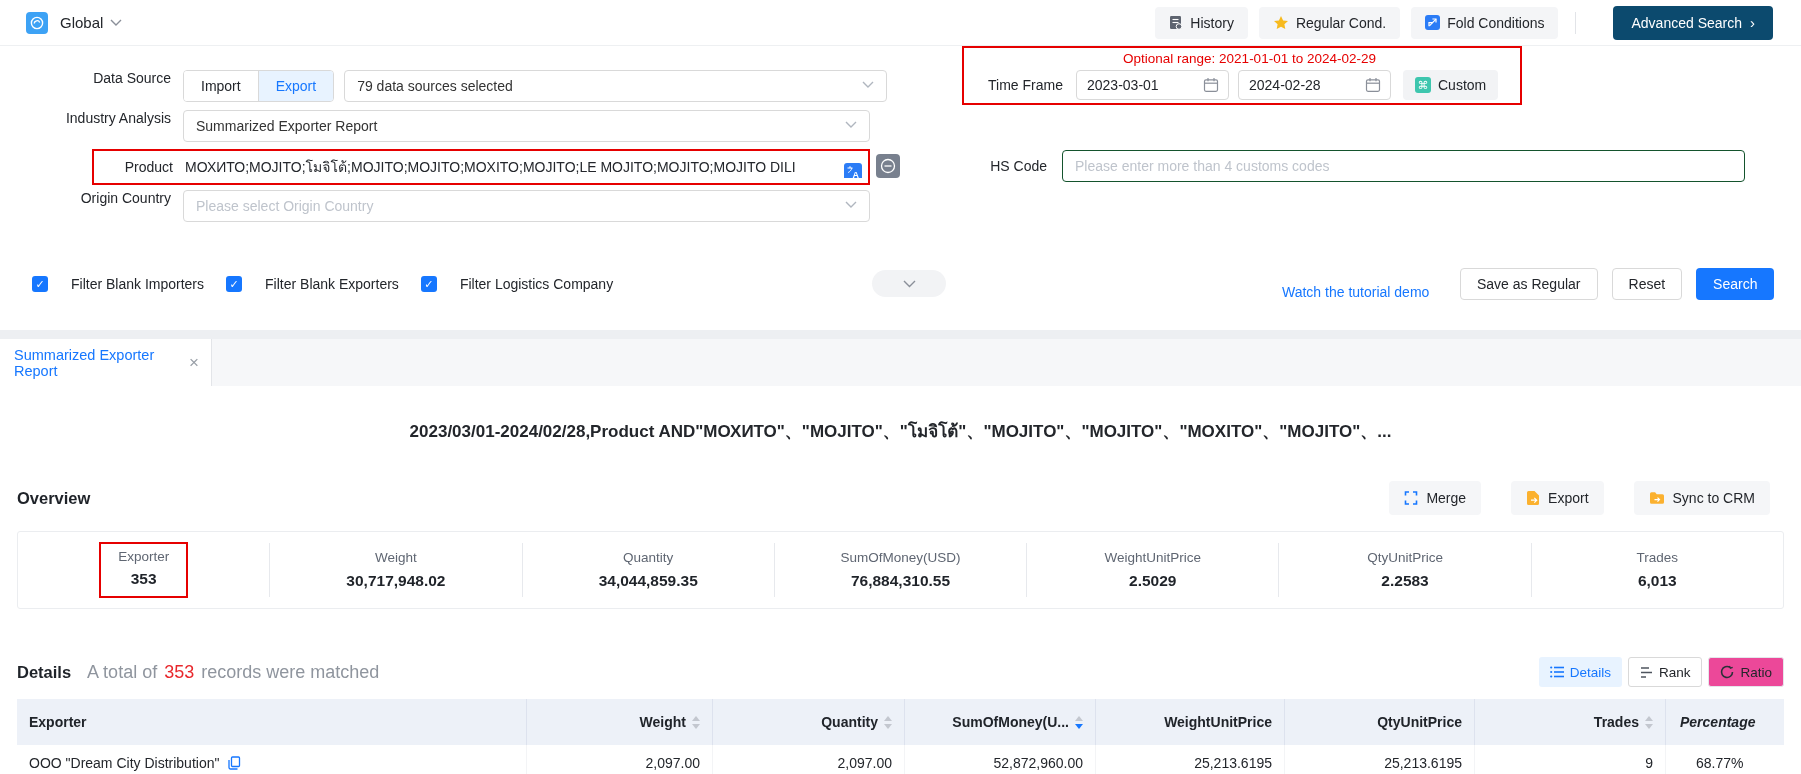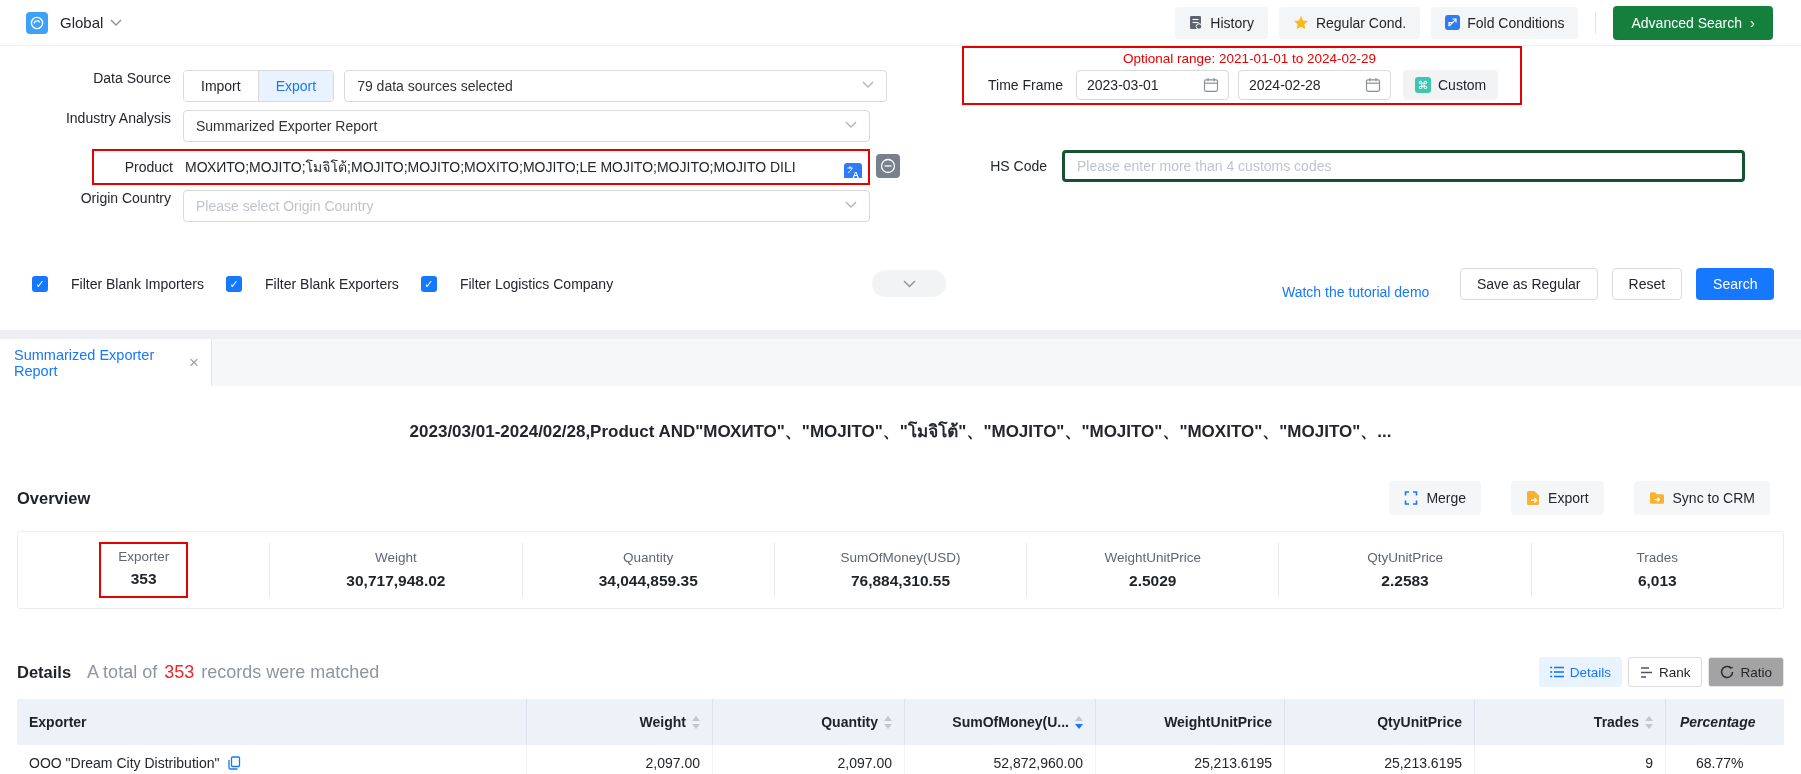--- a/index.html
+++ b/index.html
@@ -7,21 +7,21 @@
     font-family:"Liberation Sans","DejaVu Sans",sans-serif; font-size:14px; color:#333; }
   .app { width:1801px; height:774px; position:relative; background:#fff; }
 
   
   .topbar { height:46px; display:flex; align-items:center; padding:0 28px 0 26px; border-bottom:1px solid #eef0f2; }
   .logo { width:22px; height:22px; flex:0 0 auto; }
   .region { margin-left:12px; font-size:15px; color:#23262b; display:flex; align-items:center; gap:7px; cursor:pointer; }
   .topbar-right { margin-left:auto; display:flex; align-items:center; gap:11px; }
   .tb-btn { height:32px; background:#f4f5f7; border-radius:4px; display:flex; align-items:center; gap:7px; padding:0 14px; color:#23262b; cursor:pointer; }
   .tb-divider { width:1px; height:22px; background:#e2e4e8; margin:0 6px; }
-  .tb-primary { height:34px; background:#15803d; color:#fff; border-radius:4px; display:flex; align-items:center; gap:8px; padding:0 18px; cursor:pointer; }
+  .tb-primary { height:34px; background:#0c4a6e; color:#fff; border-radius:4px; display:flex; align-items:center; gap:8px; padding:0 18px; cursor:pointer;margin-left:20px; }
   .arrow-right { font-size:15px; line-height:1; }
 
   
   .form { position:relative; height:284px; }
   .form-row { position:absolute; left:0; display:flex; height:28px; }
   .f-label { width:171px; text-align:right; color:#23262b; }
   .seg { display:flex; height:32px; border:1px solid #d9d9d9; border-radius:4px; overflow:hidden; margin-left:12px; }
   .seg-item { padding:0 17px; line-height:30px; background:#fff; color:#23262b; cursor:pointer; }
   .seg-item.active { background:#e8f3ff; color:#1677ff; border-left:1px solid #d9d9d9; }
   .select { height:32px; border:1px solid #d9d9d9; border-radius:4px; background:#fff; display:flex; align-items:center; padding:0 30px 0 12px; position:relative; cursor:pointer; }
@@ -40,21 +40,21 @@
   .tf-optional { height:20px; line-height:19px; text-align:center; color:#e60000; font-size:13.5px; margin-top:1px; }
   .tf-row { display:flex; align-items:center; height:32px; padding-left:4px; }
   .tf-label { width:80px; text-align:right; margin-right:13px; color:#23262b; }
   .date-field { width:153px; height:30px; border:1px solid #d9d9d9; border-radius:4px; display:flex; align-items:center; padding:0 9px 0 10px; margin-right:9px; background:#fff; cursor:pointer; }
   .date-field span { flex:1; color:#23262b; }
   .custom-btn { height:30px; background:#f2f3f5; border-radius:4px; display:flex; align-items:center; gap:7px; padding:0 12px; margin-left:3px; cursor:pointer; color:#23262b; }
   .cmd-badge { width:16px; height:16px; border-radius:3px; background:#3ec6ae; color:#fff; font-size:11px; display:flex; align-items:center; justify-content:center; }
 
   .right-row { position:absolute; left:770px; display:flex; align-items:center; height:32px; }
   .r-label { width:277px; text-align:right; color:#23262b; }
-  .hs-input { width:683px; height:32px; border:3px solid #14532d; border-radius:4px; margin-left:15px; padding:0 12px; font-family:inherit; font-size:14px; color:#23262b; outline:none; }
+  .hs-input { width:683px; height:32px; border:1px solid #14532d; border-radius:4px; margin-left:15px; padding:0 12px; font-family:inherit; font-size:14px; color:#23262b; outline:none; }
   .hs-input::placeholder { color:#bfc4cc; }
   .sel-right { width:683px; margin-left:15px; }
 
   .cb-row { position:absolute; left:32px; top:222px; height:32px; display:flex; align-items:center; gap:22px; }
   .cb { display:flex; align-items:center; cursor:pointer; }
   .cb-box { width:16px; height:16px; border-radius:3px; background:#1677ff; color:#fff; font-size:11px; display:flex; align-items:center; justify-content:center; }
   .cb-label { margin-left:23px; color:#23262b; }
   .collapse-pill { position:absolute; left:872px; top:224px; width:74px; height:27px; border-radius:14px; background:#f2f3f5; display:flex; align-items:center; justify-content:center; cursor:pointer; }
 
   .form-actions { position:absolute; left:1282px; top:222px; display:flex; align-items:flex-end; }
@@ -85,21 +85,21 @@
   .stat-redbox { border:2px solid #e60000; padding:5px 17px 8px; display:flex; flex-direction:column; align-items:center; }
   .stat-redbox .stat-label { margin-bottom:6px; }
 
   .details-row { display:flex; align-items:center; margin:48px 17px 0; }
   .match-text { margin-left:16px; color:#8f959e; font-size:18px; }
   .match-count { color:#e8282d; margin:0 7px; }
   .view-group { margin-left:auto; display:flex; gap:6px; }
   .view-btn { height:30px; display:flex; align-items:center; gap:6px; padding:0 11px; font-size:13.5px; border-radius:3px; cursor:pointer; color:#23262b; }
   .view-btn.active { background:#e8f3ff; color:#1677ff; }
   .view-btn.rank { background:#fff; border:1px solid #d9d9d9; }
-  .view-btn.ratio { background:#a3a3a3; border:1px solid #e4e6ea; }
+  .view-btn.ratio { background:#ec4899; border:1px solid #e4e6ea; }
 
   .table { margin:12px 17px 0; }
   .thead { display:flex; background:#edf1f8; height:46px; font-weight:700; color:#20242a; }
   .th, .td { display:flex; align-items:center; }
   .th { border-right:1px solid #dde2ee; }
   .th:last-child { border-right:none;font-style:italic; }
   .c1{width:510px; padding-left:12px;}
   .c2{width:186px;} .c3{width:192px;} .c4{width:191px;} .c5{width:189px;} .c6{width:190px;} .c7{width:191px;}
   .c8{flex:1;}
   .num { justify-content:flex-end; padding-right:12px; }

